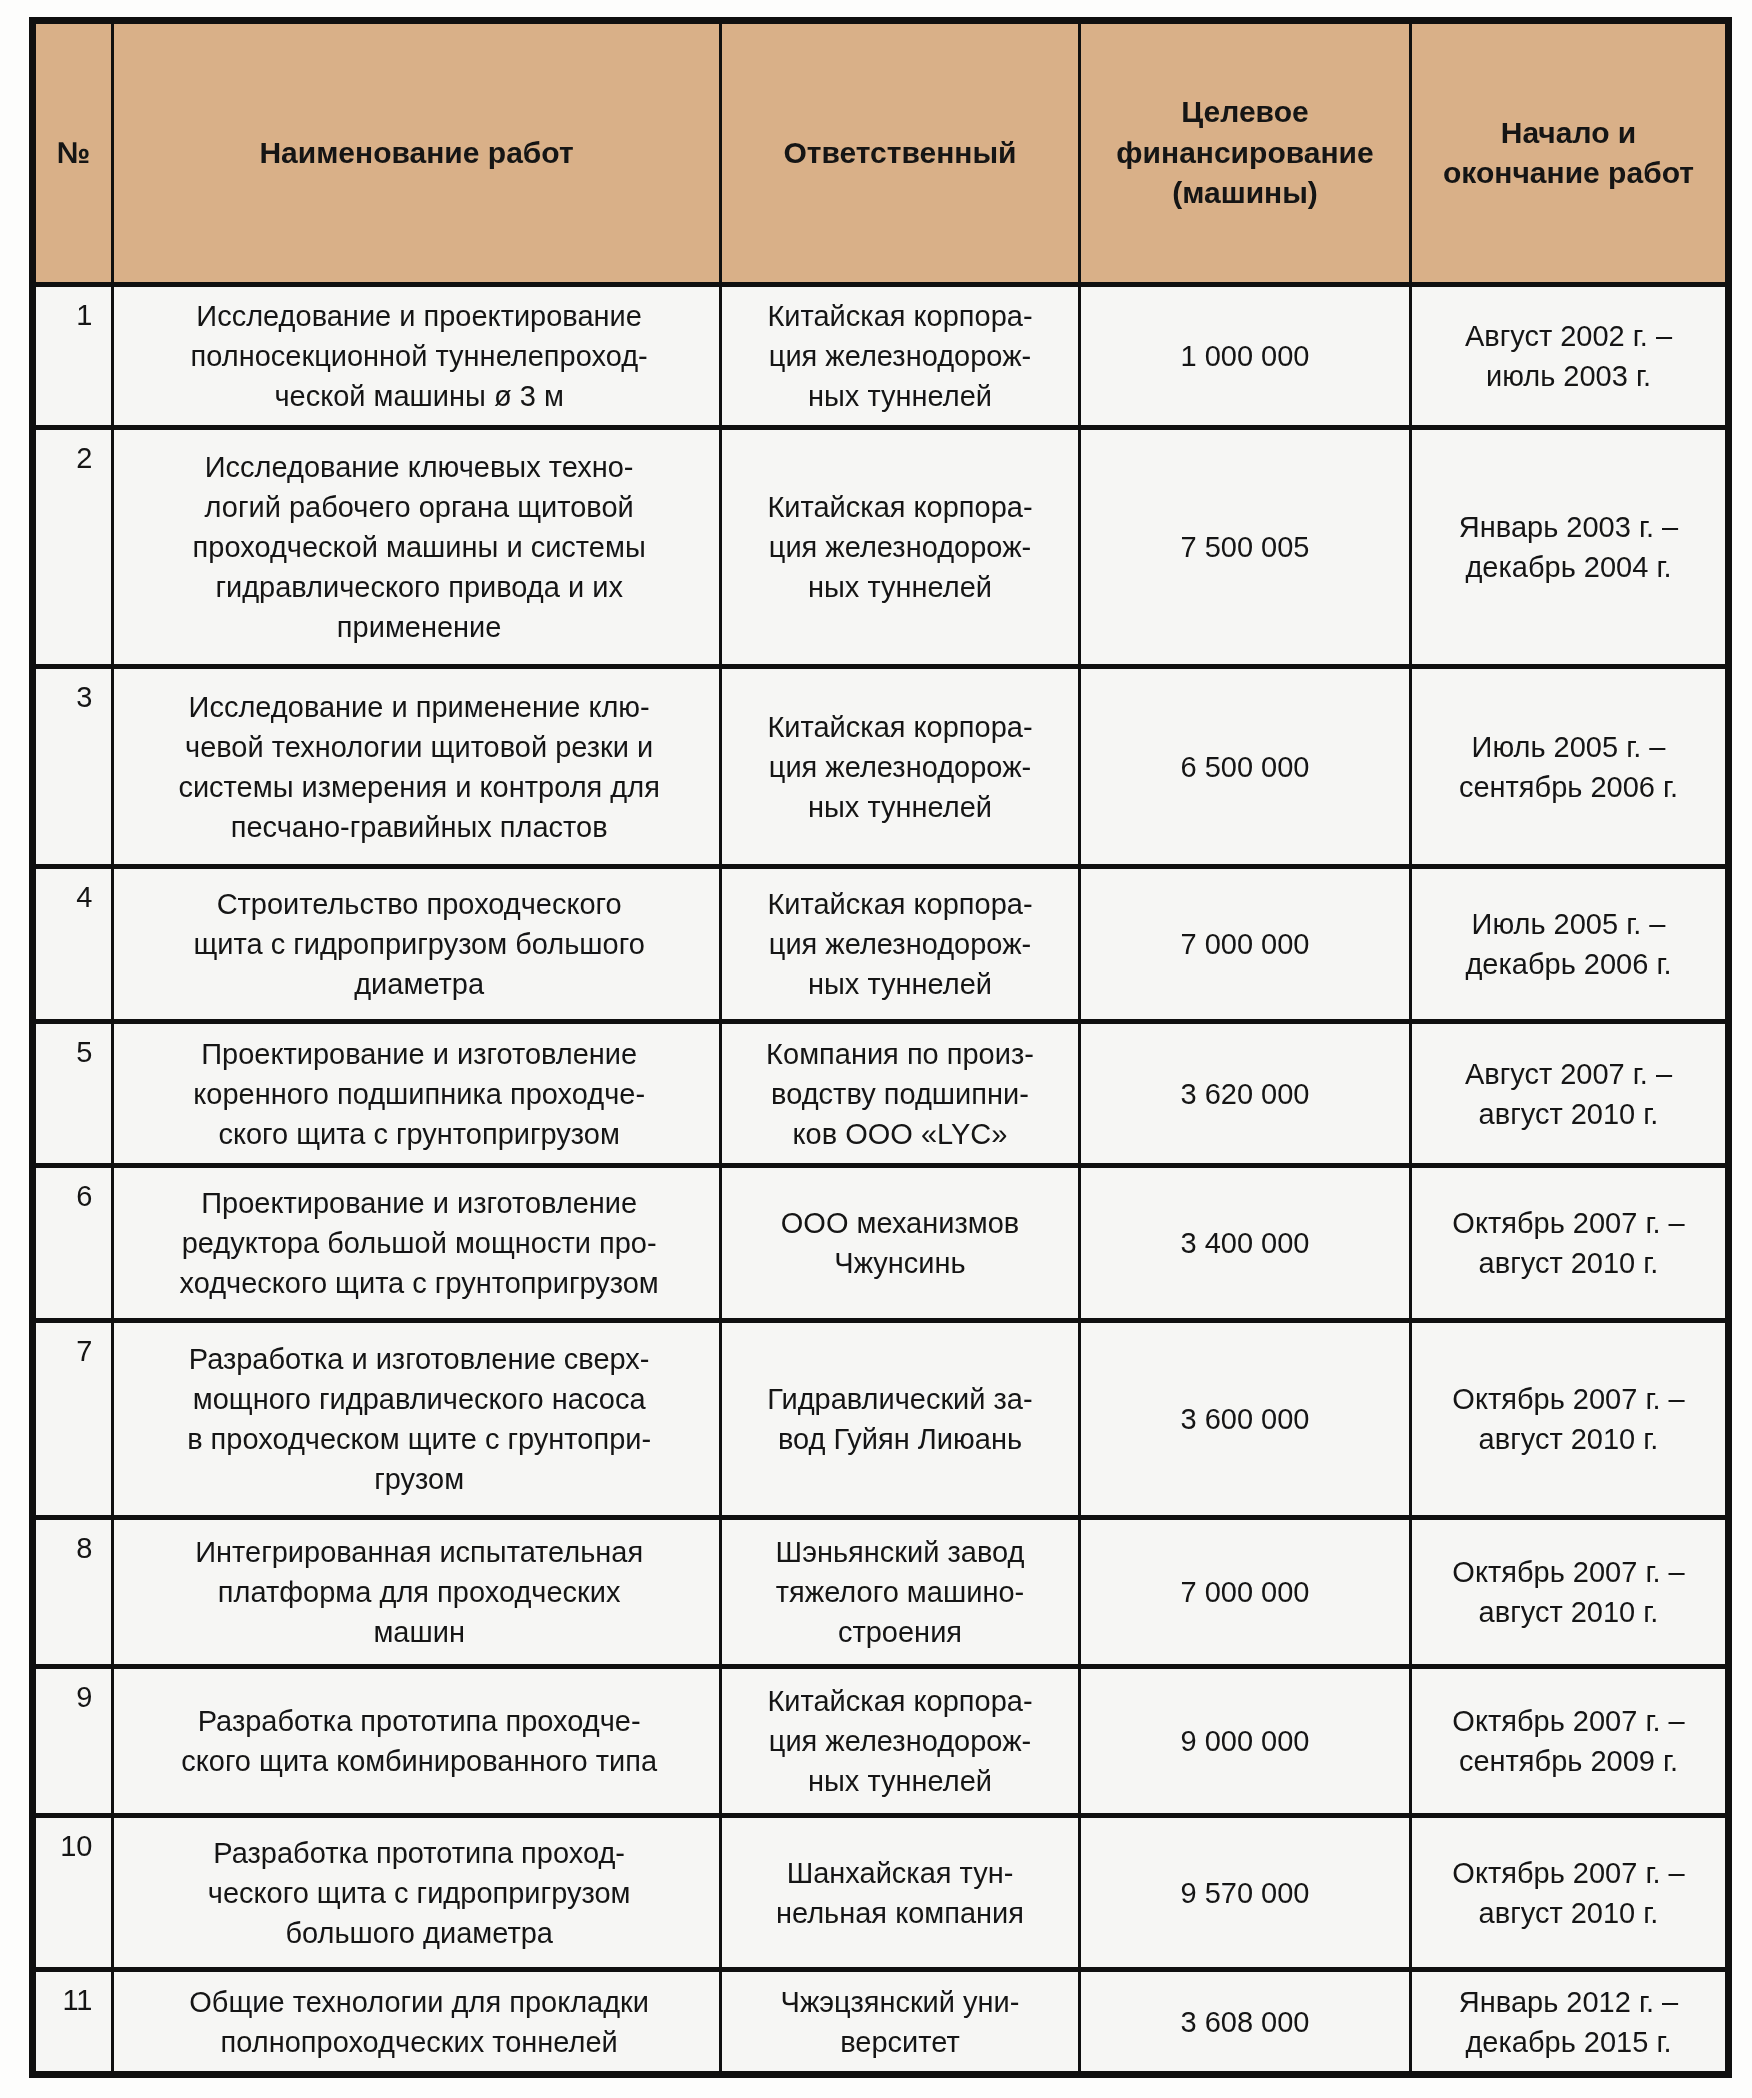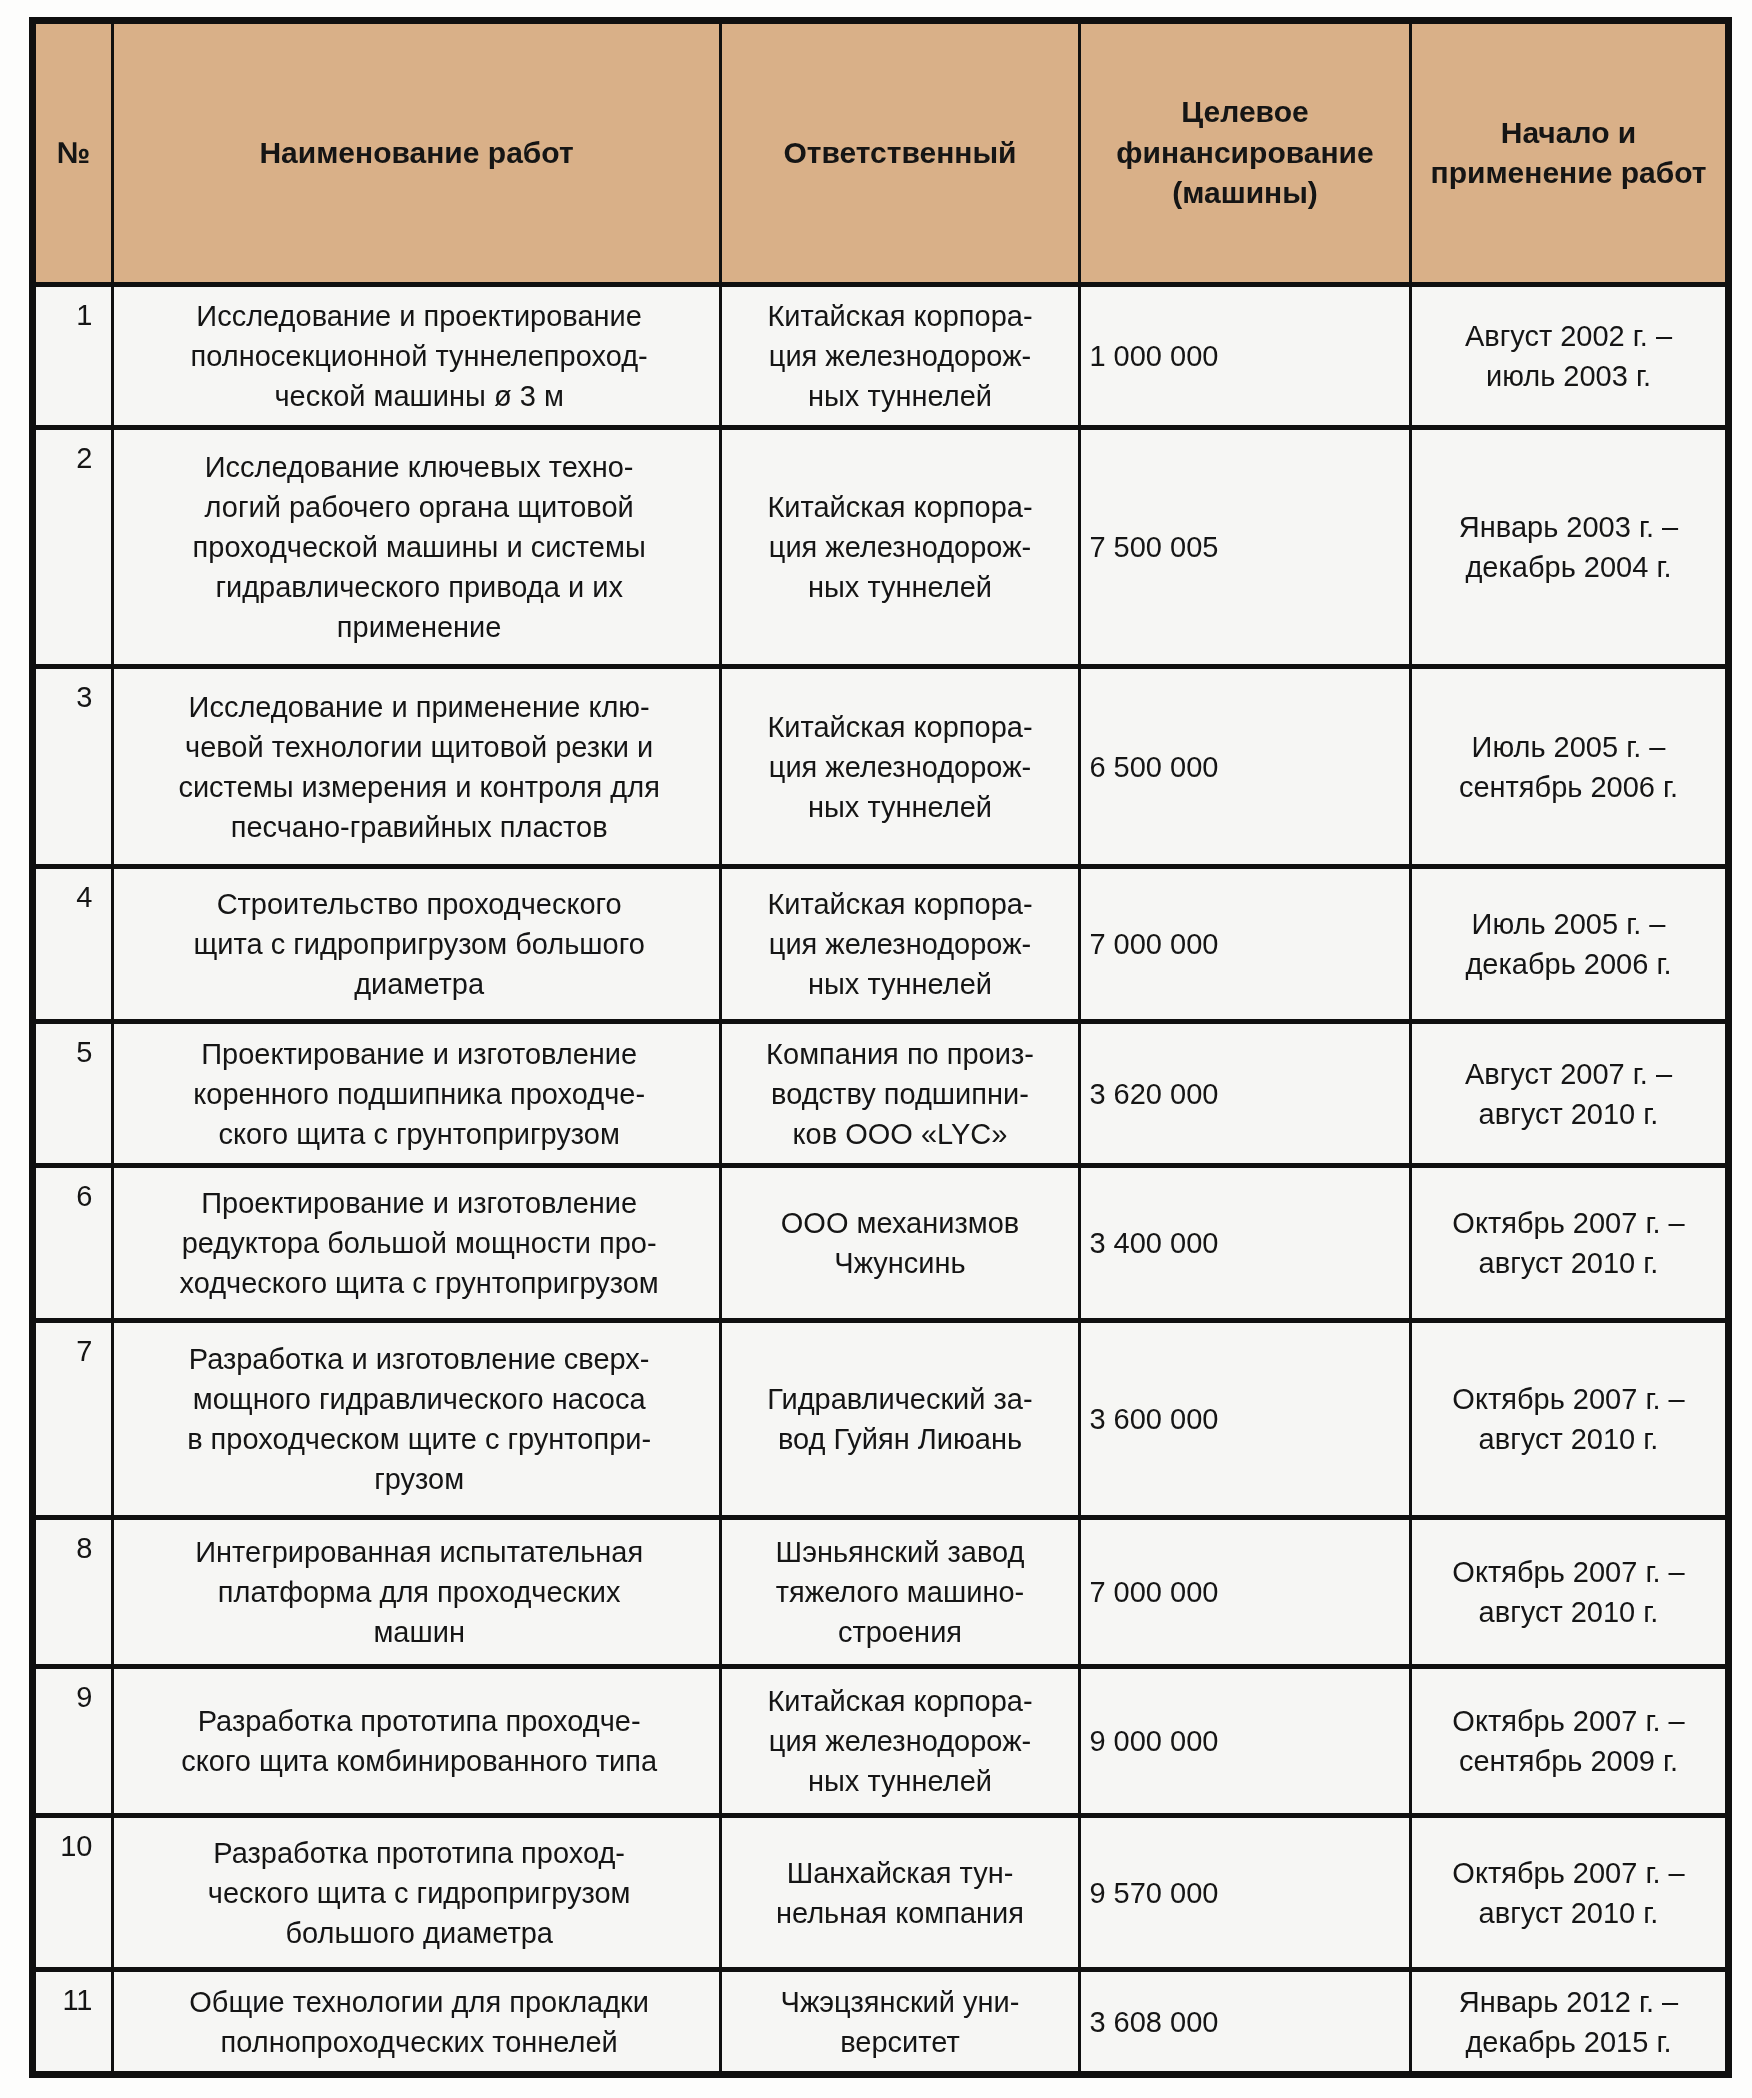--- a/index.html
+++ b/index.html
@@ -59,20 +59,21 @@
     text-align: center;
     vertical-align: middle;
     padding: 6.7px 11.7px 6.7px 17px;
   }
   td.resp {
     text-align: center;
     vertical-align: middle;
     padding: 5px 25px;
   }
   td.fund {
+    text-align: center;
     vertical-align: middle;
     padding: 5px 8.4px;
   }
   td.dates {
     text-align: center;
     vertical-align: middle;
     padding: 5px 8.4px;
   }
 </style>
 </head>
@@ -88,21 +89,21 @@
   </colgroup>
   <thead>
     <tr style="height:264px">
       <th class="hcell">№</th>
       <th class="hcell">Наименование работ</th>
       <th class="hcell">Ответственный</th>
       <th class="hcell">Целевое
 финансирование
 (машины)</th>
       <th class="hcell">Начало и
-применение работ</th>
+окончание работ</th>
     </tr>
   </thead>
   <tbody>
     <tr style="height:143px">
       <td class="num">1</td>
       <td class="name">Исследование и проектирование
 полносекционной туннелепроход-
 ческой машины ø 3 м</td>
       <td class="resp">Китайская корпора-
 ция железнодорож-

